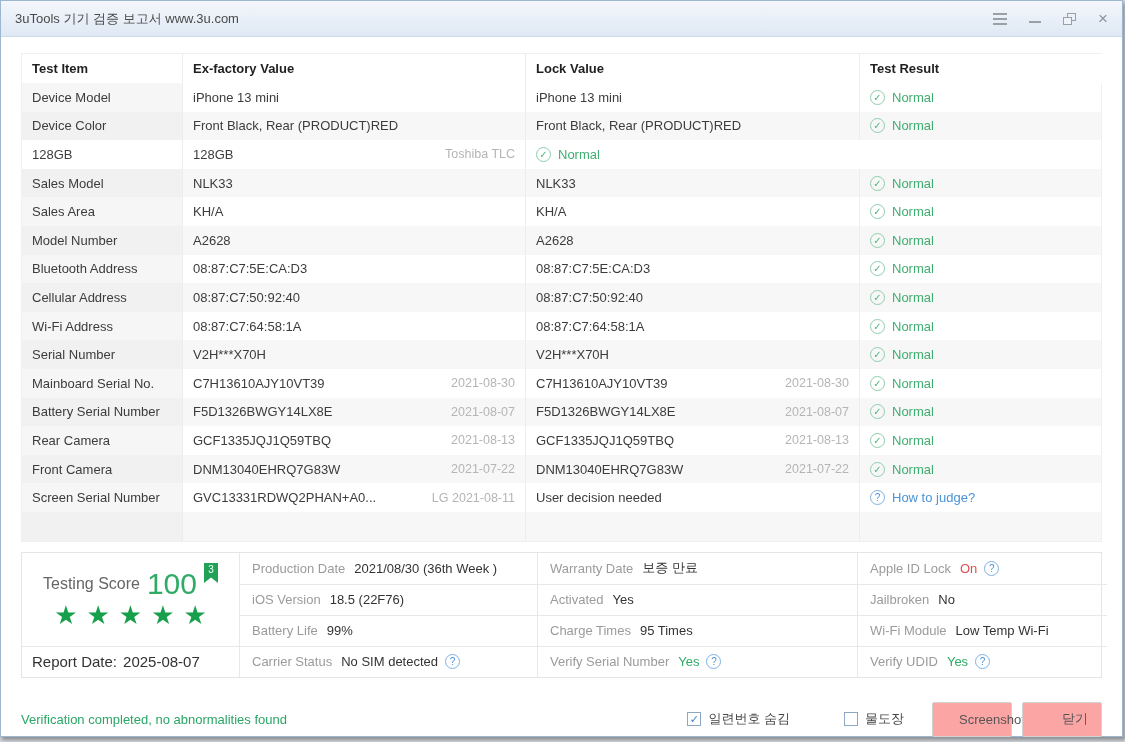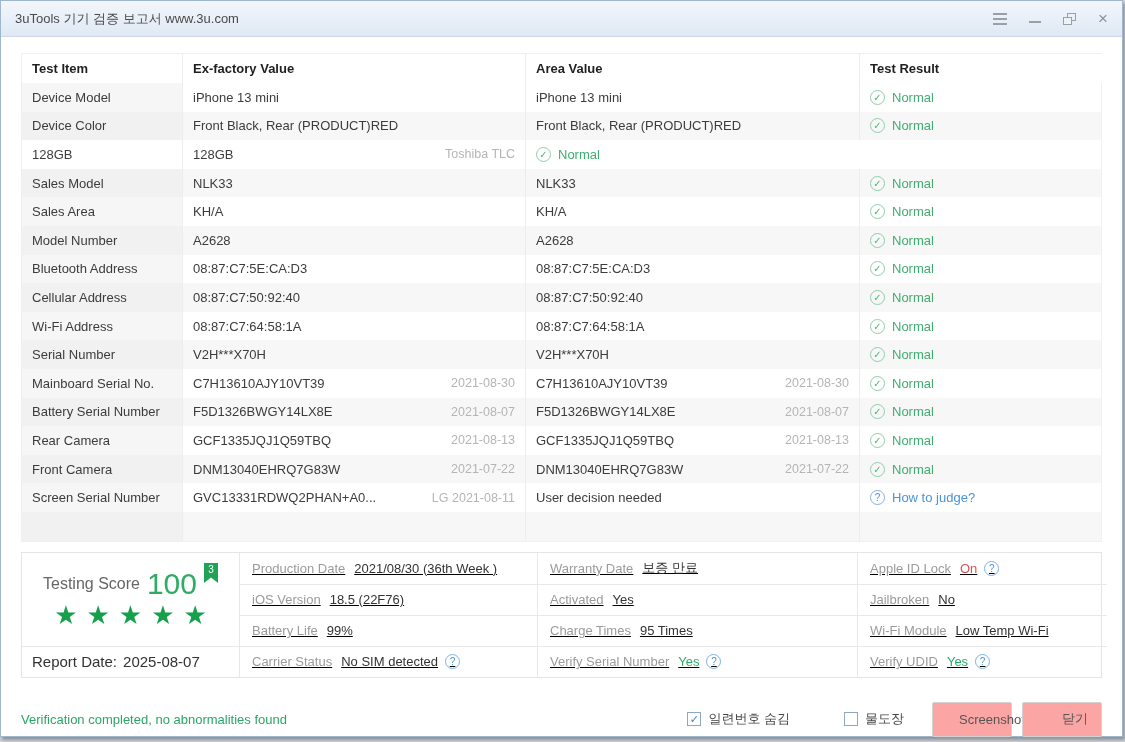--- a/index.html
+++ b/index.html
@@ -75,21 +75,21 @@
     text-align:center; line-height:13px; margin-top:-6px;
     clip-path:polygon(0 0,100% 0,100% 100%,50% 72%,0 100%);
   }
   .stars { color:#17a04c; font-size:26px; line-height:28px; letter-spacing:9px; padding-left:9px; }
   .report-cell {
     grid-column:1; grid-row:4; border-top:1px solid #e8e8e8;
     display:flex; align-items:center; padding:0 10px; font-size:15px; color:#333; gap:6px;
   }
   .s-cell {
     border-left:1px solid #e8e8e8; display:flex; align-items:center;
-    padding:0 12px; gap:9px; font-size:13px; white-space:nowrap; overflow:hidden;text-decoration:underline;
+    padding:0 12px; gap:9px; font-size:13px; white-space:nowrap; overflow:hidden;
   }
   .s-cell.rt { border-top:1px solid #e8e8e8; }
   .s-label { color:#9b9b9b; }
   .s-value { color:#333; }
   .s-value.green { color:#2fab66; }
   .s-value.red { color:#e05050; }
   .s-cell .help-icon { margin-right:0; margin-left:-2px; }
   
   .footer { display:flex; justify-content:space-between; align-items:center; padding:24px 20px 0; }
   .status-text { color:#2aa666; font-size:13px; }
@@ -134,21 +134,21 @@
           </span>
         </span>
       <span class="wc close-ic">×</span>
     </div>
   </div>
 
   <div class="report-table">
     <div class="t-row t-head">
       <div class="c item">Test Item</div>
       <div class="c">Ex-factory Value</div>
-      <div class="c">Area Value</div>
+      <div class="c">Lock Value</div>
       <div class="c">Test Result</div>
     </div>
     <div id="table-body">
         <div class="t-row">
           <div class="c item">
             <span class="main-val">Device Model</span>
           </div>
           <div class="c">
             <span class="main-val">iPhone 13 mini</span>
           </div>

